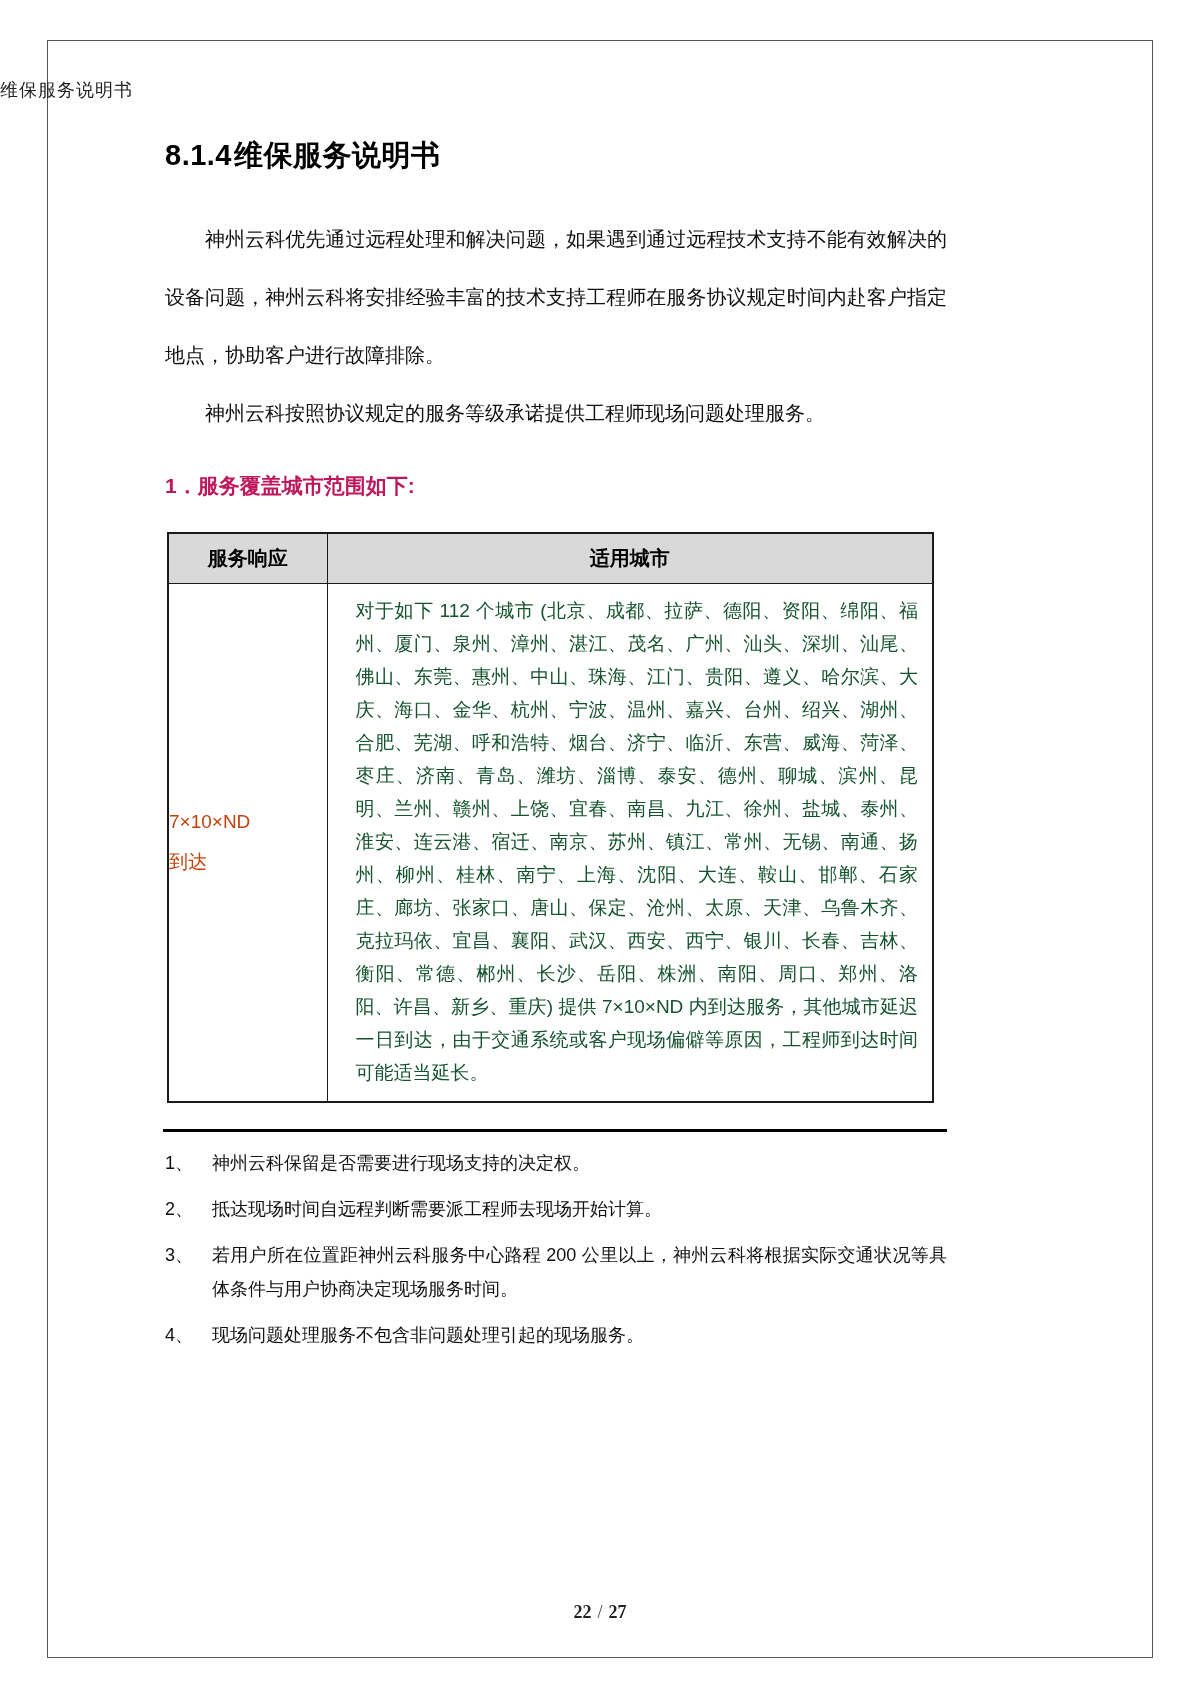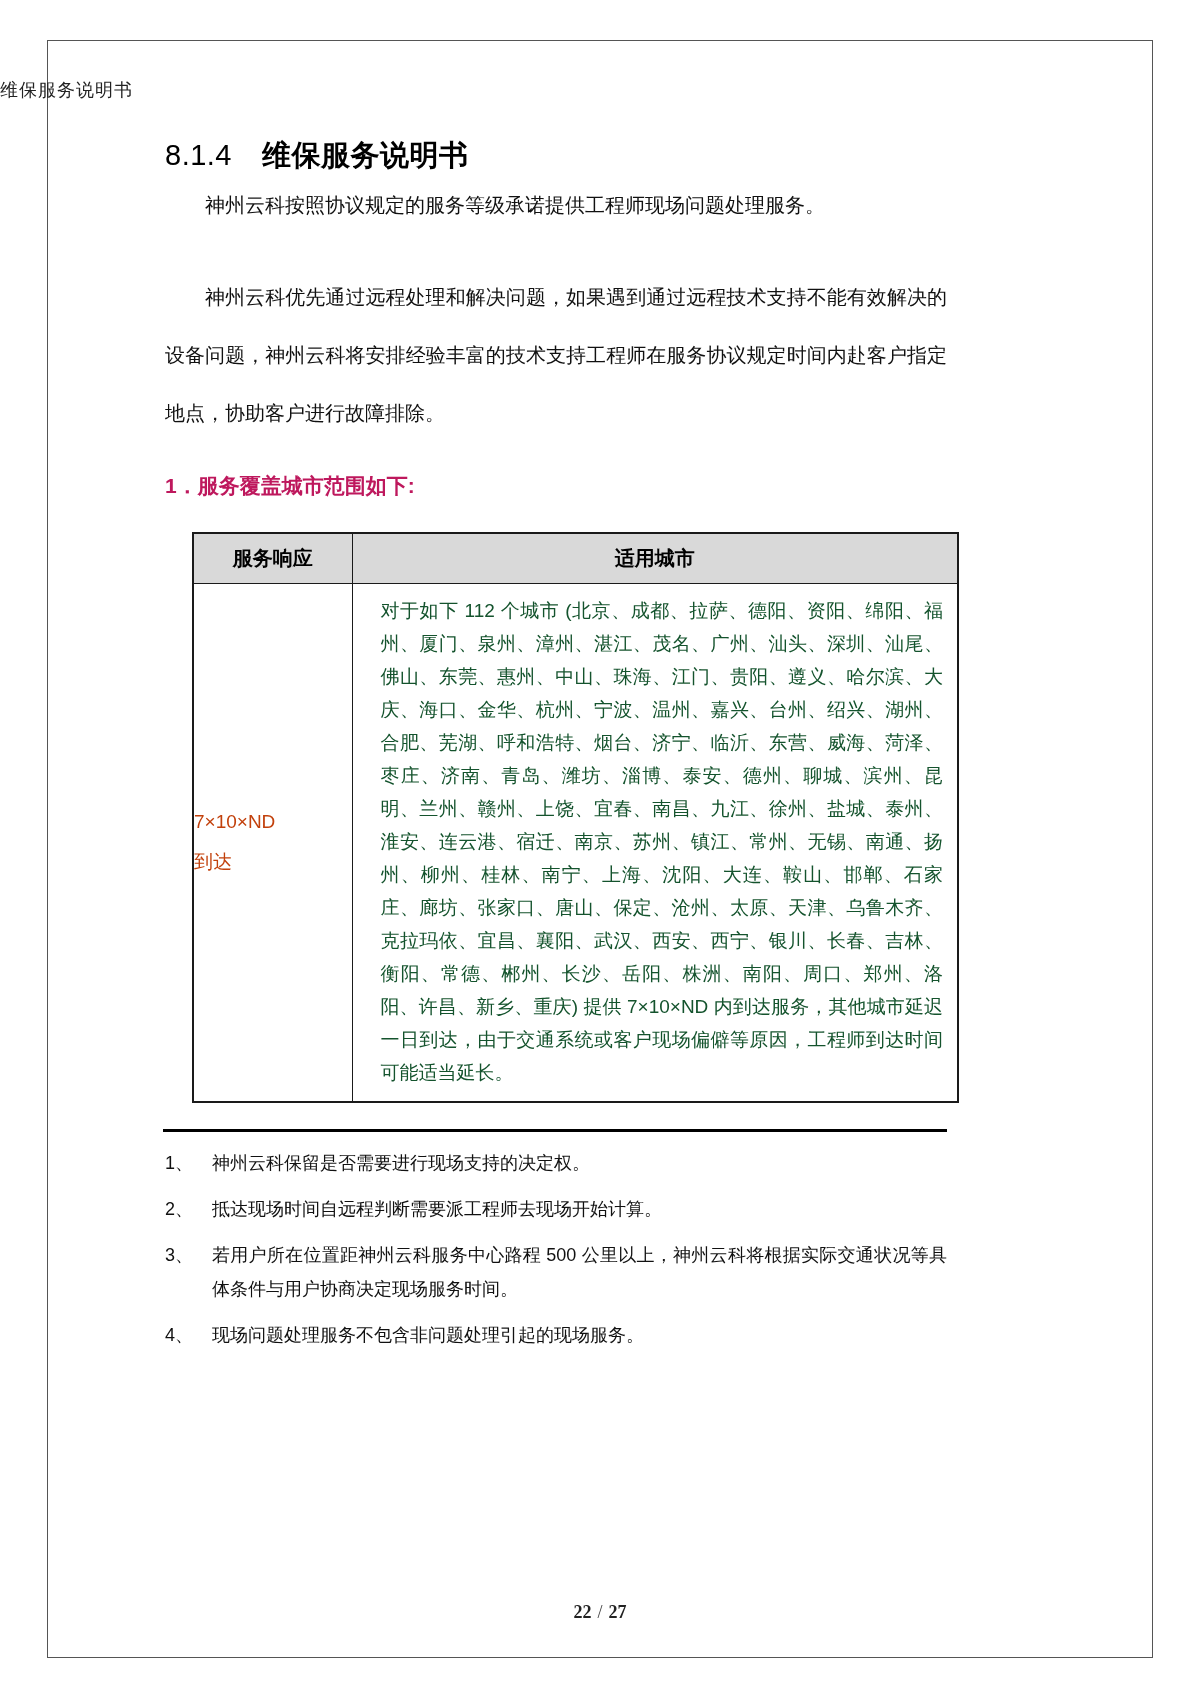--- a/index.html
+++ b/index.html
@@ -29,39 +29,39 @@
     position: absolute;
     left: 165px; top: 136px;
     width: 782px;
   }
   .section-heading {
     font-size: 29px;
     font-weight: bold;
     color: #000;
     letter-spacing: 0.5px;
   }
-  .section-heading .sec-num { margin-right: 30px; font-weight: normal; }
+  .section-heading .sec-num { margin-right: 2px; font-weight: bold; }
   .body-paragraph {
     margin-top: 34px;
     font-size: 20px;
     line-height: 58px;
     text-align: justify;
     text-indent: 2em;
     color: #111;
   }
   .body-paragraph.second { margin-top: 0; }
   .list-heading {
     margin-top: 30px;
     font-size: 21px;
     font-weight: bold;
     color: #be185d;
   }
   table.service-table {
     margin-top: 32px;
-    margin-left: 27px;
+    margin-left: 2px;
     width: 767px;
     border-collapse: collapse;
     border: 2px solid #1a1a1a;
   }
   table.service-table th, table.service-table td {
     border: 1px solid #1a1a1a;
   }
   table.service-table th {
     background: #d9d9d9;
     font-size: 20px;
@@ -130,23 +130,23 @@
 <body>
 
 <div class="page-border"></div>
 
 <div class="doc-header">维保服务说明书</div>
 
 <div class="content">
 
   <h1 class="section-heading"><span class="sec-num">8.1.4</span><span>维保服务说明书</span></h1>
 
+  <p class="body-paragraph">神州云科优先通过远程处理和解决问题，如果遇到通过远程技术支持不能有效解决的设备问题，神州云科将安排经验丰富的技术支持工程师在服务协议规定时间内赴客户指定地点，协助客户进行故障排除。</p>
+
   <p class="body-paragraph second">神州云科按照协议规定的服务等级承诺提供工程师现场问题处理服务。</p>
-
-  <p class="body-paragraph">神州云科优先通过远程处理和解决问题，如果遇到通过远程技术支持不能有效解决的设备问题，神州云科将安排经验丰富的技术支持工程师在服务协议规定时间内赴客户指定地点，协助客户进行故障排除。</p>
 
   <div class="list-heading">1．服务覆盖城市范围如下:</div>
 
   <table class="service-table">
     <thead>
       <tr>
         <th class="col-response">服务响应</th>
         <th class="col-cities">适用城市</th>
       </tr>
     </thead>
@@ -168,21 +168,21 @@
     <div class="note-item">
       <span class="note-marker">1、</span>
       <span class="note-text">神州云科保留是否需要进行现场支持的决定权。</span>
     </div>
     <div class="note-item">
       <span class="note-marker">2、</span>
       <span class="note-text">抵达现场时间自远程判断需要派工程师去现场开始计算。</span>
     </div>
     <div class="note-item">
       <span class="note-marker">3、</span>
-      <span class="note-text">若用户所在位置距神州云科服务中心路程 500 公里以上，神州云科将根据实际交通状况等具体条件与用户协商决定现场服务时间。</span>
+      <span class="note-text">若用户所在位置距神州云科服务中心路程 200 公里以上，神州云科将根据实际交通状况等具体条件与用户协商决定现场服务时间。</span>
     </div>
     <div class="note-item">
       <span class="note-marker">4、</span>
       <span class="note-text">现场问题处理服务不包含非问题处理引起的现场服务。</span>
     </div>
   </div>
 
 </div>
 
 <div class="doc-footer"><span class="pg-num">22</span><span class="pg-sep">/</span><span class="pg-num">27</span></div>

